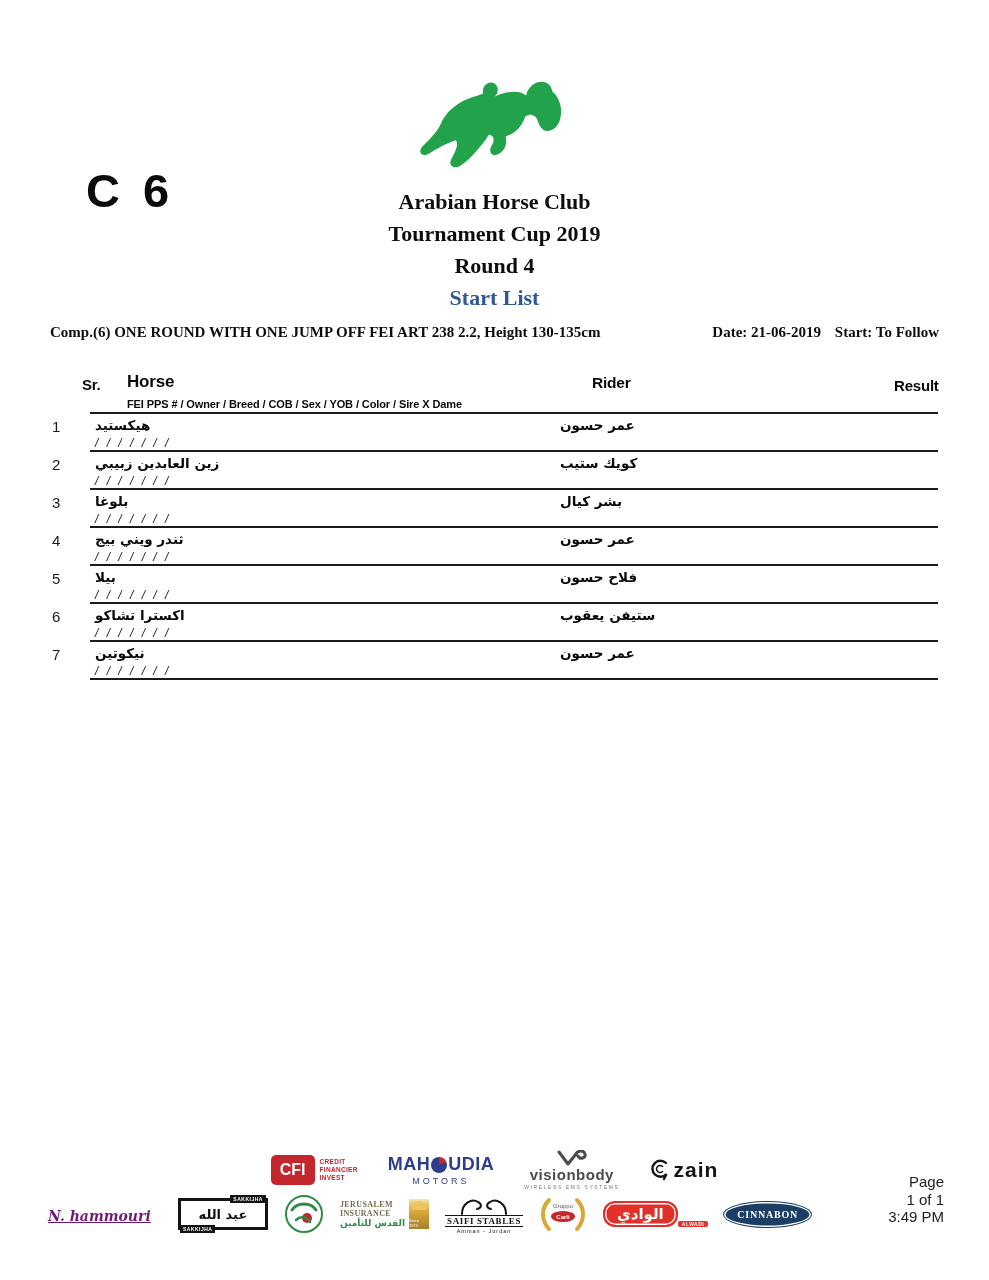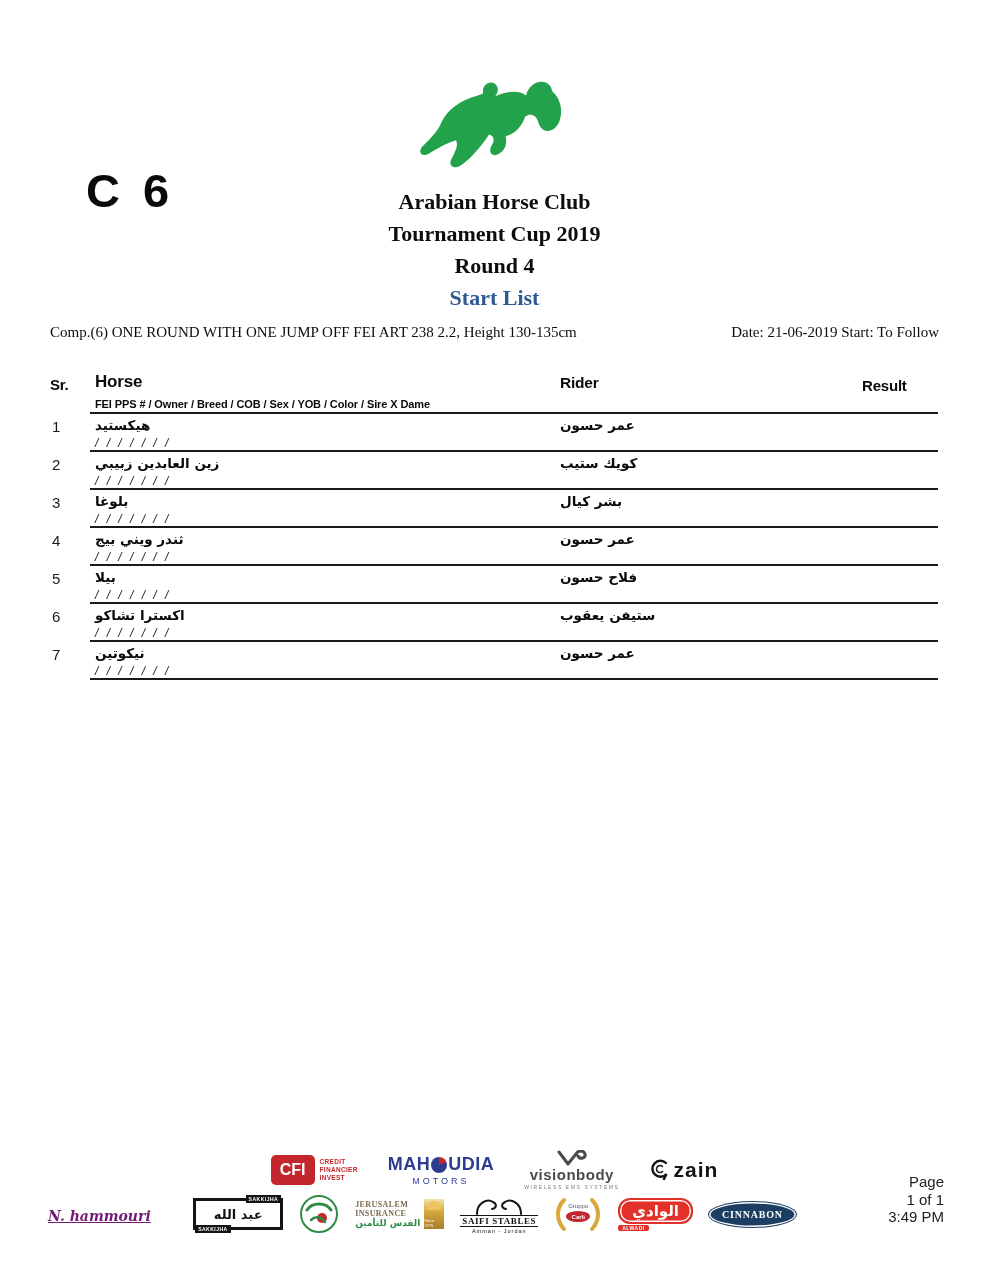--- a/index.html
+++ b/index.html
@@ -20,27 +20,27 @@
   .title-line {
     font-family:"Liberation Serif", serif; font-weight:bold;
     font-size:22px; line-height:32px; color:#0d0d0d;
   }
   .title-line.start-list { color:#2E5A94; }
 
   
   .comp-row {
     position:absolute; left:50px; right:50px; top:324px;
     display:flex; justify-content:space-between;
-    font-family:"Liberation Serif", serif; font-weight:normal; font-size:15px; color:#0d0d0d;
-  }
-  .comp-date span { }
+    font-family:"Liberation Serif", serif; font-weight:bold; font-size:15px; color:#0d0d0d;
+  }
+  .comp-date span { margin-left:10px; }
   .comp-date span:first-child { margin-left:0; }
 
   
-  .th { position:absolute; font-weight:bold; color:#0a0a0a; letter-spacing:-0.2px; }
+  .th { position:absolute; font-weight:bold; color:#0a0a0a; letter-spacing:-0.2px;margin-left:32px; }
   .th-sr     { left:50px;  top:376px; font-size:15px; }
   .th-horse  { left:95px;  top:372px; font-size:17px; }
   .th-rider  { left:560px; top:374px; font-size:15.5px; }
   .th-result { left:862px; top:377px; font-size:15px; }
   .th-sub    { left:95px;  top:398px; font-size:11px; font-weight:bold; letter-spacing:-0.1px; }
 
   .table-body {
     position:absolute; left:90px; top:412px; width:848px;
     border-top:2.5px solid #1a1a1a;
   }
@@ -141,21 +141,21 @@
   
   .gruppo { position:relative; width:48px; height:36px; justify-content:center; }
   .gruppo-text { position:absolute; top:7px; left:0; right:0; text-align:center; font-size:6px; color:#55565A; }
   .gruppo-oval {
     position:absolute; top:15px; left:12px; width:24px; height:11px; border-radius:50%;
     background:#C4262E; color:#fff; font-size:6px; font-weight:bold;
     display:flex; align-items:center; justify-content:center;
   }
 
   
-  .alwadi { flex-direction:column; align-items:flex-start; }
+  .alwadi { flex-direction:row; align-items:flex-end; }
   .alwadi-box {
     background:#E2312A; border-radius:12px; padding:2px 12px;
     border:2px solid #E2312A; box-shadow:inset 0 0 0 1.5px #fff;
   }
   .alwadi-ar { font-family:"DejaVu Sans", sans-serif; font-weight:bold; font-size:15px; color:#fff; }
   .alwadi-chip { background:#E2312A; color:#fff; font-weight:bold; font-size:5px; padding:0 4px; border-radius:2px; margin-top:1px; letter-spacing:0.5px; }
 
   
   .cinnabon-oval {
     background:#1C3E63; border-radius:50%; padding:7px 13px;

